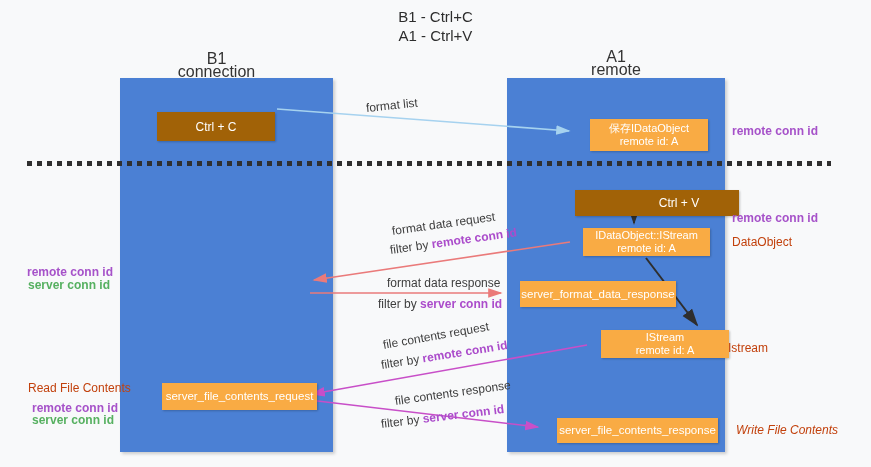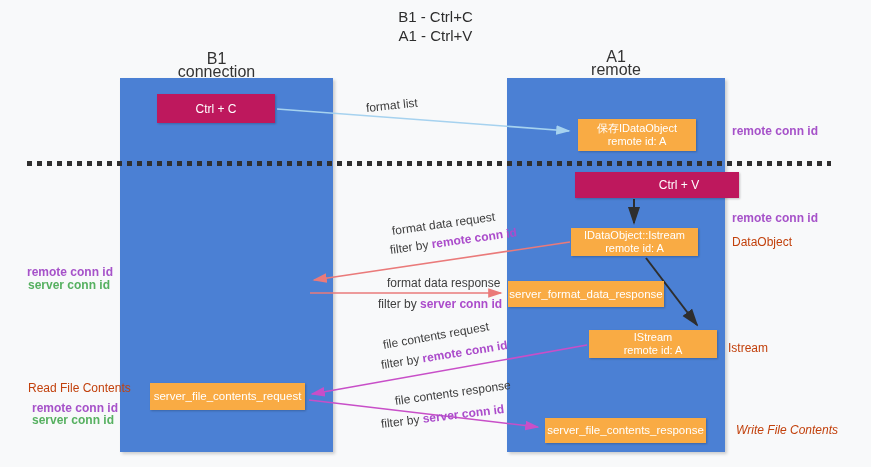--- a/index.html
+++ b/index.html
@@ -22,22 +22,22 @@
   .dashed {
     position:absolute; left:27px; top:161px; width:804px; height:5px;
     background:repeating-linear-gradient(90deg,#2f2f2f 0 5px,transparent 5px 10px);
   }
   .arrows { position:absolute; left:0; top:0; pointer-events:none; }
   .box {
     position:absolute; display:flex; flex-direction:column;
     align-items:center; justify-content:center; text-align:center;
     color:#fff; box-shadow:1px 1px 2px rgba(0,0,0,0.22);
   }
-  .green  { background:#be185d; font-size:12px; }
-  .orange { background:#f9ab44; font-size:11.5px; line-height:13px; }
+  .green  { background:#a16207; font-size:12px;margin-top:18px; }
+  .orange { background:#f9ab44; font-size:11.5px; line-height:13px;margin-left:12px; }
   .lbl { position:absolute; white-space:nowrap; font-size:12px; color:#3d3d3d; transform-origin:left center; }
   .side { position:absolute; white-space:nowrap; font-size:12px; }
   .black  { color:#c2410c; }
   .purple { color:#a652c9; font-weight:bold; }
   .greent { color:#56b060; font-weight:bold; }
   .key    { color:#ab4ccb; font-weight:bold; }
 </style>
 </head>
 <body>
 
@@ -93,21 +93,21 @@
   <div class="box orange" style="left:578px; top:119px; width:118px; height:32px; font-size:11px;">
     <div>保存IDataObject</div>
     <div>remote id: A</div>
   </div>
 
   <div class="box green" style="left:575px; top:172px; width:120px; height:26px;padding-left:44px;">
     <div>Ctrl + V</div>
   </div>
 
   <div class="box orange" style="left:571px; top:228px; width:127px; height:28px; font-size:11px;">
-    <div>IDataObject::Istream</div>
+    <div>IDataObject::IStream</div>
     <div>remote id: A</div>
   </div>
 
 
   <div class="box orange" style="left:508px; top:281px; width:156px; height:26px;">
     <div>server_format_data_response</div>
   </div>
 
   <div class="box orange" style="left:589px; top:330px; width:128px; height:28px; font-size:11px;">
     <div>IStream</div>

